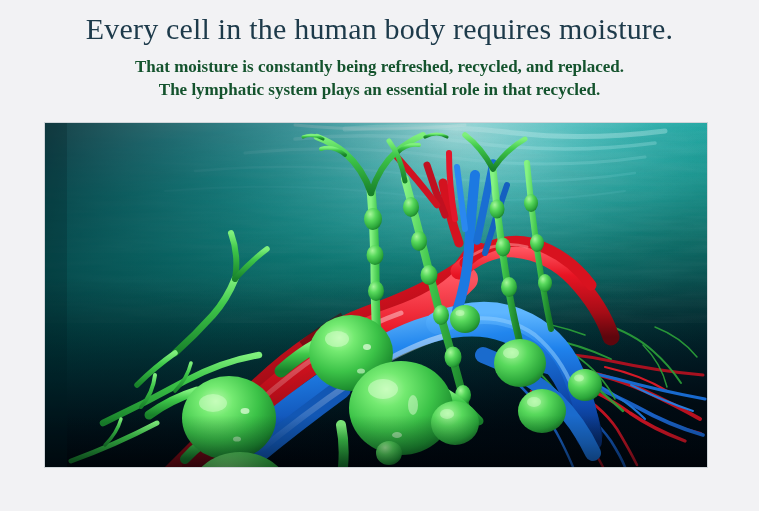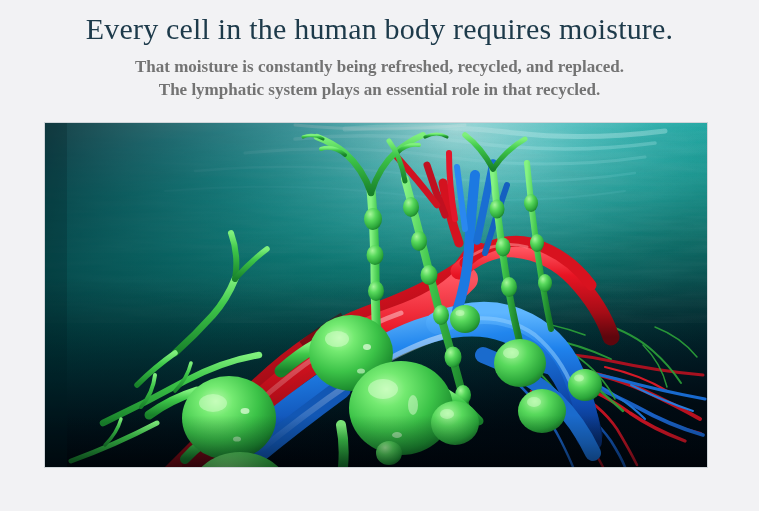--- a/index.html
+++ b/index.html
@@ -48,21 +48,21 @@
 
   .subline-wrap {
     margin-top: 8px;
   }
 
   .subline {
     font-family: "Liberation Serif", "DejaVu Serif", serif;
     font-size: 17px;
     font-weight: 700;
     line-height: 23px;
-    color: #737373;
+    color: #14532d;
     margin: 0;
     white-space: nowrap;
   }
 
   
   .illustration {
     position: absolute;
     left: 45px;
     top: 123px;
     width: 662px;

